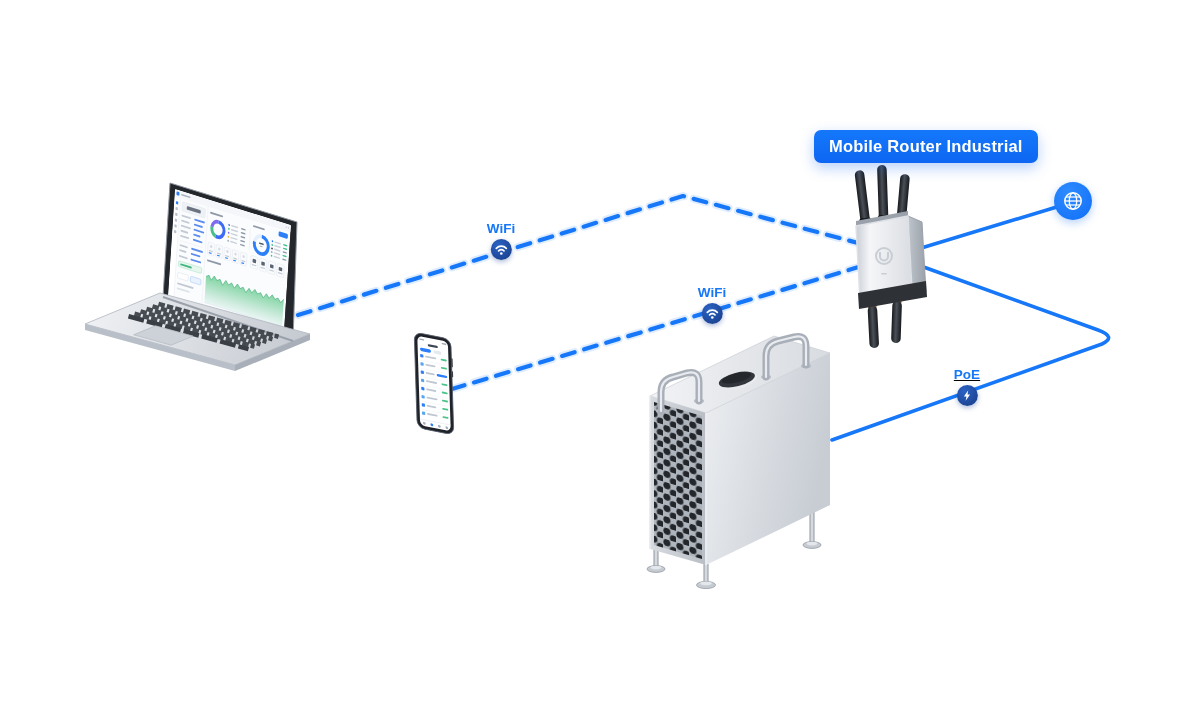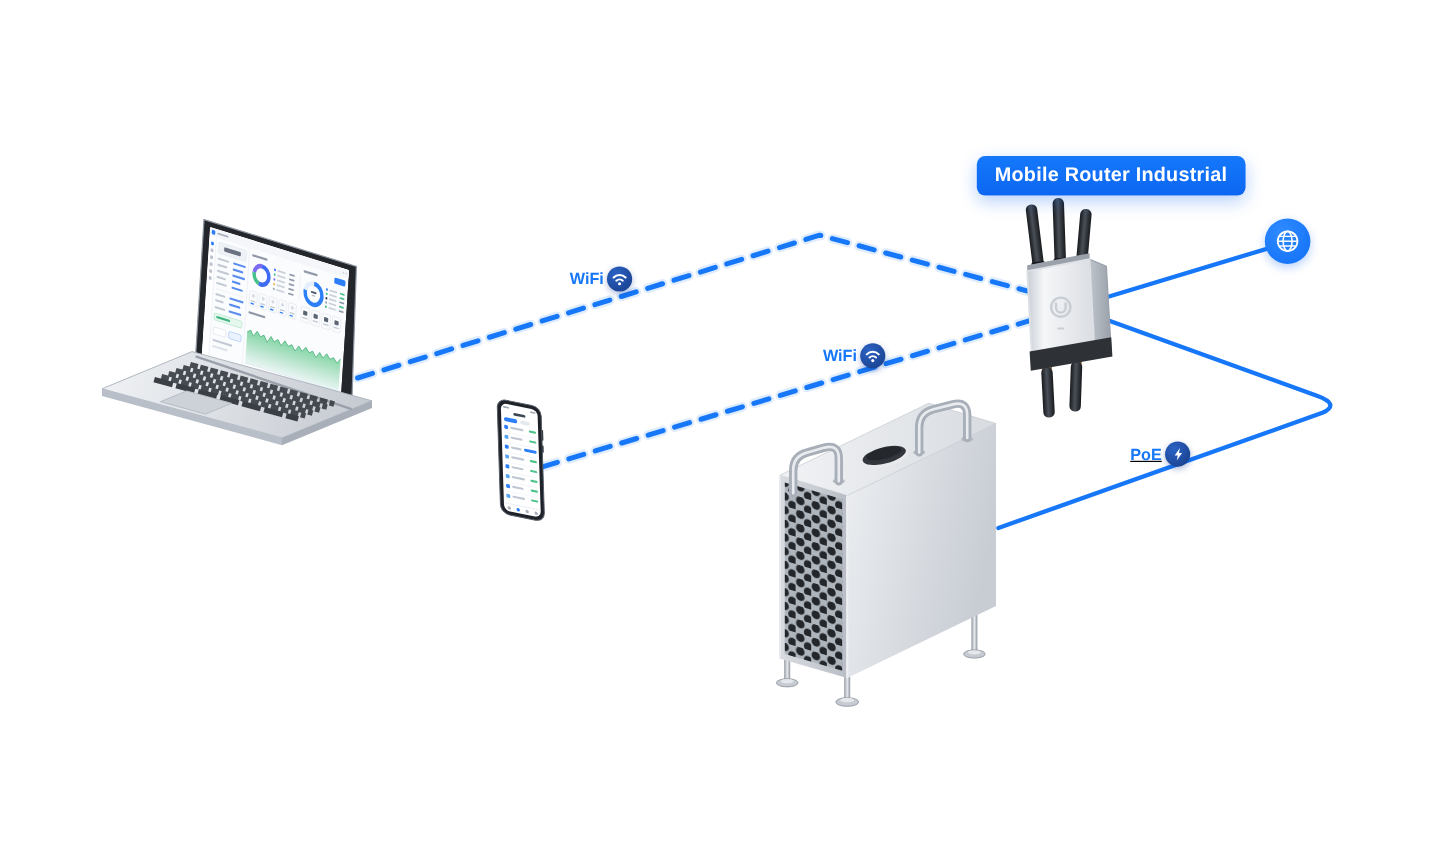--- a/index.html
+++ b/index.html
@@ -10,21 +10,21 @@
   .scene-svg{position:absolute;left:0;top:0;width:1200px;height:715px;}
   .badge{
     position:absolute;left:778px;top:130px;
     background:linear-gradient(180deg,#1478FA,#0D66F2);
     color:#fff;font-weight:bold;font-size:16.5px;letter-spacing:.2px;
     padding:7px 15px;border-radius:7px;white-space:nowrap;
     box-shadow:0 5px 14px rgba(18,102,240,.30);
     margin-left:36px;
   }
   .conn-label{
-    position:absolute;display:flex;flex-direction:row;align-items:center;gap:3px;
+    position:absolute;display:flex;flex-direction:column;align-items:center;gap:3px;
     transform:translateX(-50%);
   }
   .conn-text{font-size:13.5px;font-weight:bold;color:#1677F8;line-height:1;}
   .conn-icon{
     width:21px;height:21px;border-radius:50%;
     background:radial-gradient(circle at 35% 30%,#2B62C4,#173B85);
     display:flex;align-items:center;justify-content:center;
     box-shadow:0 2px 5px rgba(20,60,150,.35);
   }
   .globe{

